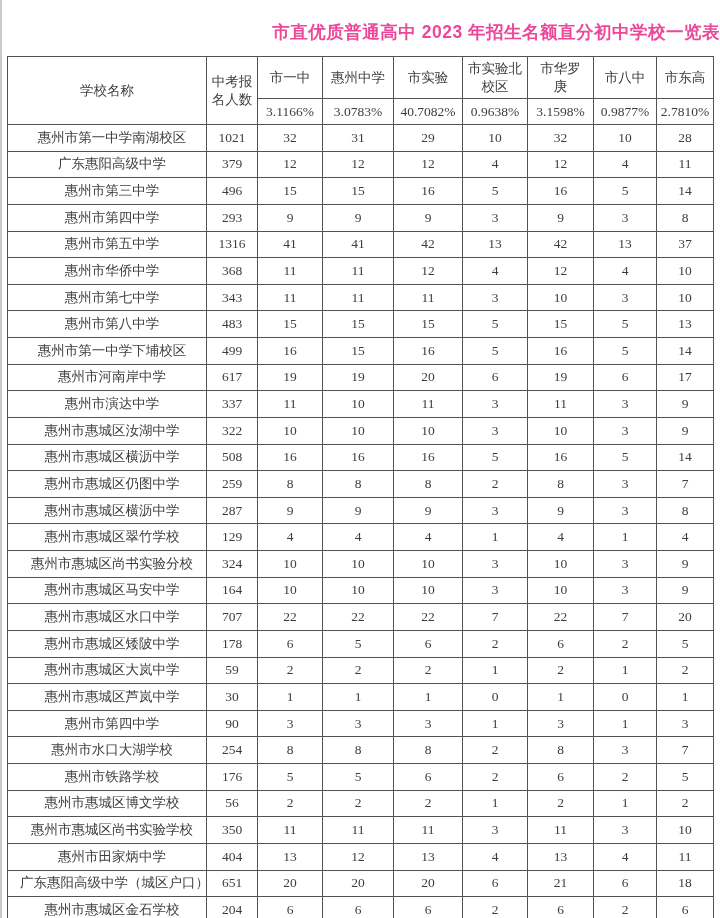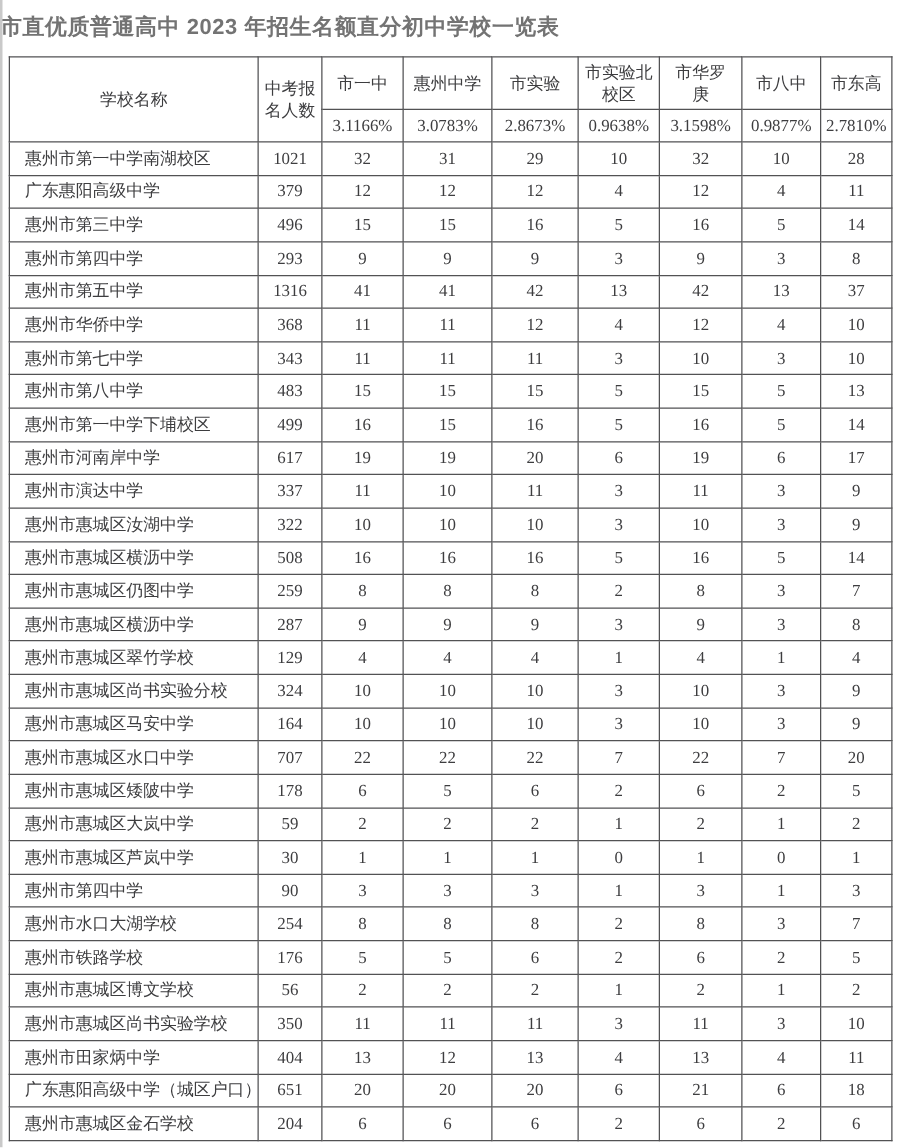--- a/index.html
+++ b/index.html
@@ -5,27 +5,27 @@
   * { margin: 0; padding: 0; box-sizing: border-box; }
   html, body { width: 720px; height: 918px; background: #ffffff; overflow: hidden; }
   body { font-family: "Liberation Serif", serif; position: relative; }
 
   .window-edge {
     position: absolute; left: 0; top: 0; width: 2px; height: 918px;
     background: #c9c9c9;
   }
 
   .page-title {
-    padding-top: 9px;
-    text-align: left;
+    padding-top: 20px;
+    text-align: right;
     font-family: "Liberation Sans", sans-serif;
     font-weight: 700;
     font-size: 17.5px;
     line-height: 24px;
-    color: #737373;
+    color: #ec4899;
     letter-spacing: 0.5px;
   }
 
   table.roster {
     margin: 12px 0 0 7px;
     width: 706px;
     border-collapse: collapse;
     table-layout: fixed;
   }
   table.roster th, table.roster td {
@@ -35,21 +35,21 @@
     font-weight: normal;
     text-align: center;
     vertical-align: middle;
     padding: 0 2px;
     overflow: hidden;
   }
   thead th { white-space: pre-line; line-height: 1.3; }
   tr.head-names th { height: 42px; }
   tr.head-percents th { height: 26px; margin-top: 32px; }
   tbody tr { height: 26.63px; }
-  tbody td.name { text-align: left; padding-left: 12px; white-space: nowrap; }
+  tbody td.name { text-align: center; padding-left: 12px; white-space: nowrap; }
 </style>
 </head>
 <body>
 
 <div class="window-edge"></div>
 
 <div class="page-title">市直优质普通高中 2023 年招生名额直分初中学校一览表</div>
 
 <table class="roster">
   <colgroup>
@@ -74,21 +74,21 @@
       <th>市实验北
 校区</th>
       <th>市华罗
 庚</th>
       <th>市八中</th>
       <th>市东高</th>
     </tr>
     <tr class="head-percents">
       <th>3.1166%</th>
       <th>3.0783%</th>
-      <th>2.8673%</th>
+      <th>40.7082%</th>
       <th>0.9638%</th>
       <th>3.1598%</th>
       <th>0.9877%</th>
       <th>2.7810%</th>
     </tr>
   </thead>
   <tbody>
       <tr>
         <td class="name">惠州市第一中学南湖校区</td>
         <td>1021</td>

